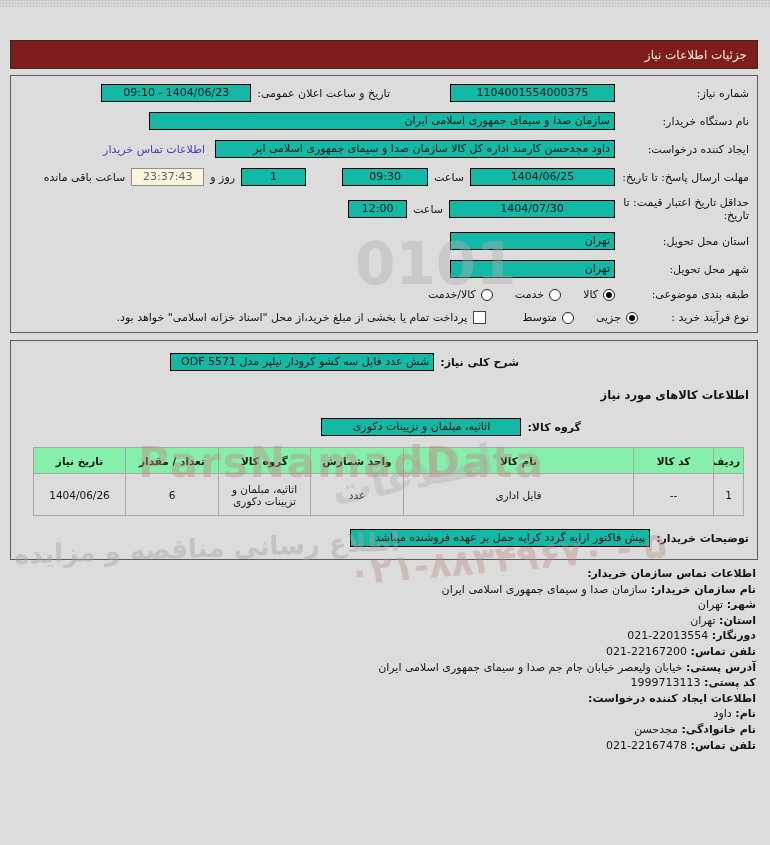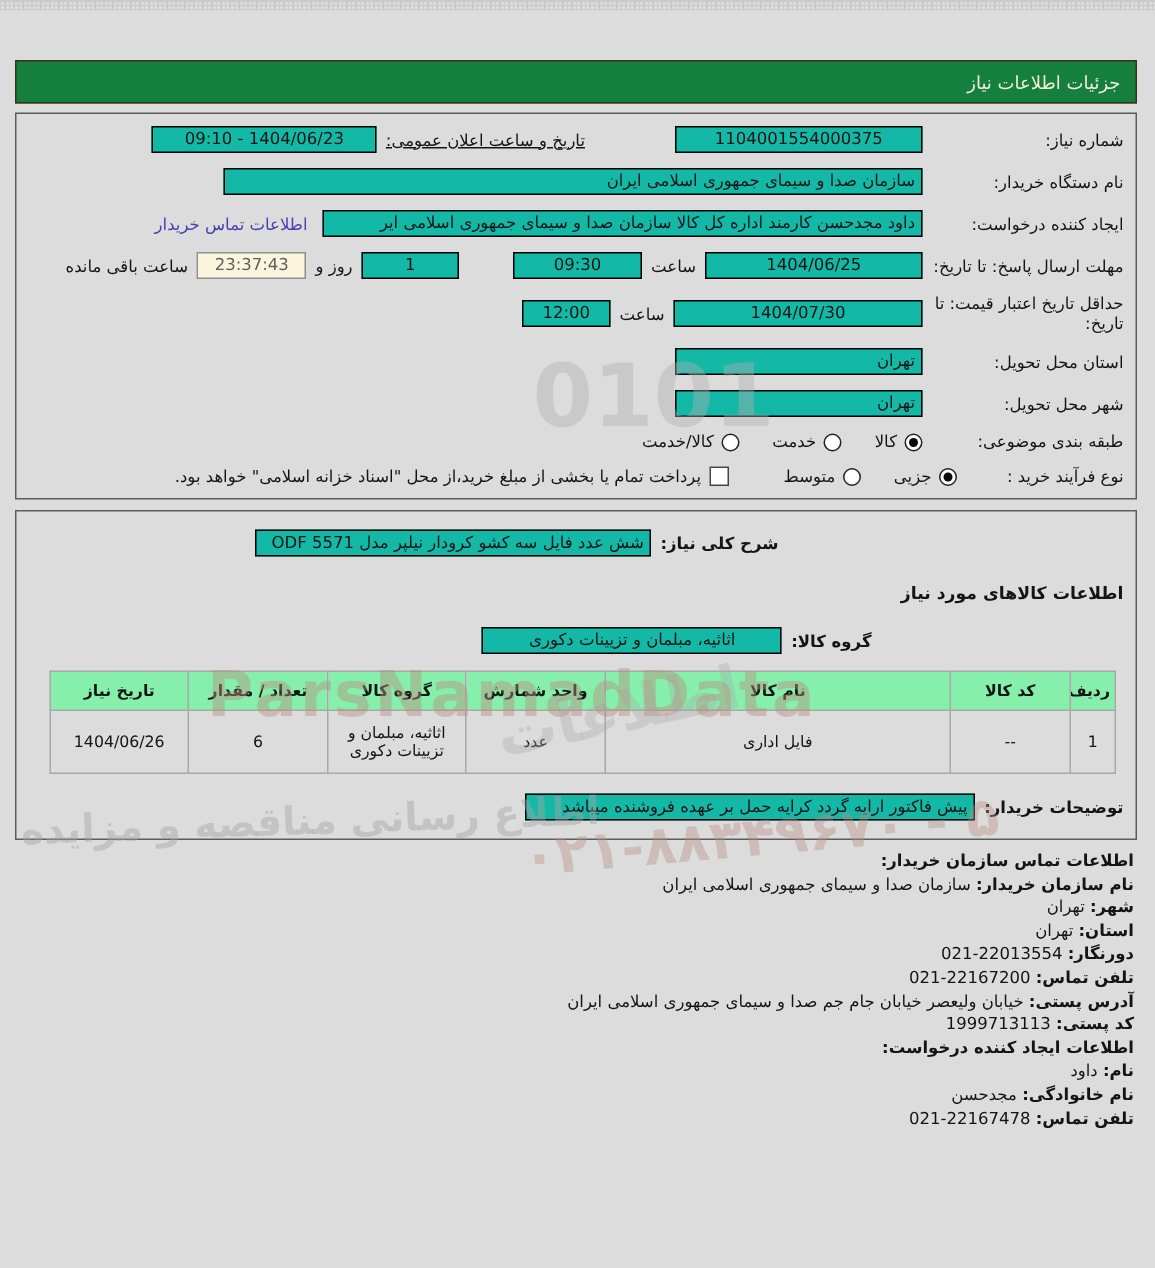--- a/index.html
+++ b/index.html
@@ -11,39 +11,39 @@
   }
   .top-strip{
     position:absolute; top:0; left:0; width:770px; height:7px;
     background-image:
       repeating-linear-gradient(90deg,#c6c6c6 0 1px,transparent 1px 3px),
       repeating-linear-gradient(0deg,#c6c6c6 0 1px,transparent 1px 3px);
     opacity:.8;
   }
   .title-bar{
     position:absolute; top:40px; left:10px; width:748px; height:29px;
-    background:#15803d; border:1px solid #3c2f18; color:#f5efdb;
+    background:#7f1d1d; border:1px solid #3c2f18; color:#f5efdb;
     display:flex; align-items:center; padding:0 10px; font-size:12px;
   }
   .panel{ position:absolute; left:10px; width:748px; border:1px solid #5c5c5c; }
   .panel1{ top:75px; height:258px; padding:8px 8px;
     display:flex; flex-direction:column; justify-content:space-between; }
   .panel2{ top:340px; height:220px; padding:12px 8px 0 8px; }
   .row{ display:flex; align-items:center; }
   .row > * + *{ margin-right:6px; }
   .lblw{ width:128px; flex:none; line-height:13px; }
   .lblw2{ width:105px; flex:none; }
   .box{
     background:#14b8a6; border:1px solid #000; height:18px; line-height:16px;
     padding:0 4px; overflow:hidden; white-space:nowrap; flex:none;
   }
   .center{ text-align:center; }
   .cream{ background:#faf5dc; border:1px solid #8f8f8f; color:#5f5f5f; }
   .gap-lg{ margin-right:36px !important; }
-  .gap-md{ margin-right:60px !important;text-decoration:underline; }
+  .gap-md{ margin-right:60px !important; }
   .gap22{ margin-right:22px !important; }
   .link{ color:#4a3cb4; cursor:pointer; }
   .opt{ display:flex; align-items:center; }
   .opt > span + span{ margin-right:5px; }
   .radio{ width:12px; height:12px; border:1px solid #222; border-radius:50%;
     background:#fff; display:inline-block; position:relative; flex:none; }
   .radio.checked::after{ content:""; position:absolute; top:2px; left:2px;
     right:2px; bottom:2px; background:#0a0a0a; border-radius:50%; }
   .checkbox{ width:13px; height:13px; border:1px solid #444; background:#fff;
     display:inline-block; flex:none; }

